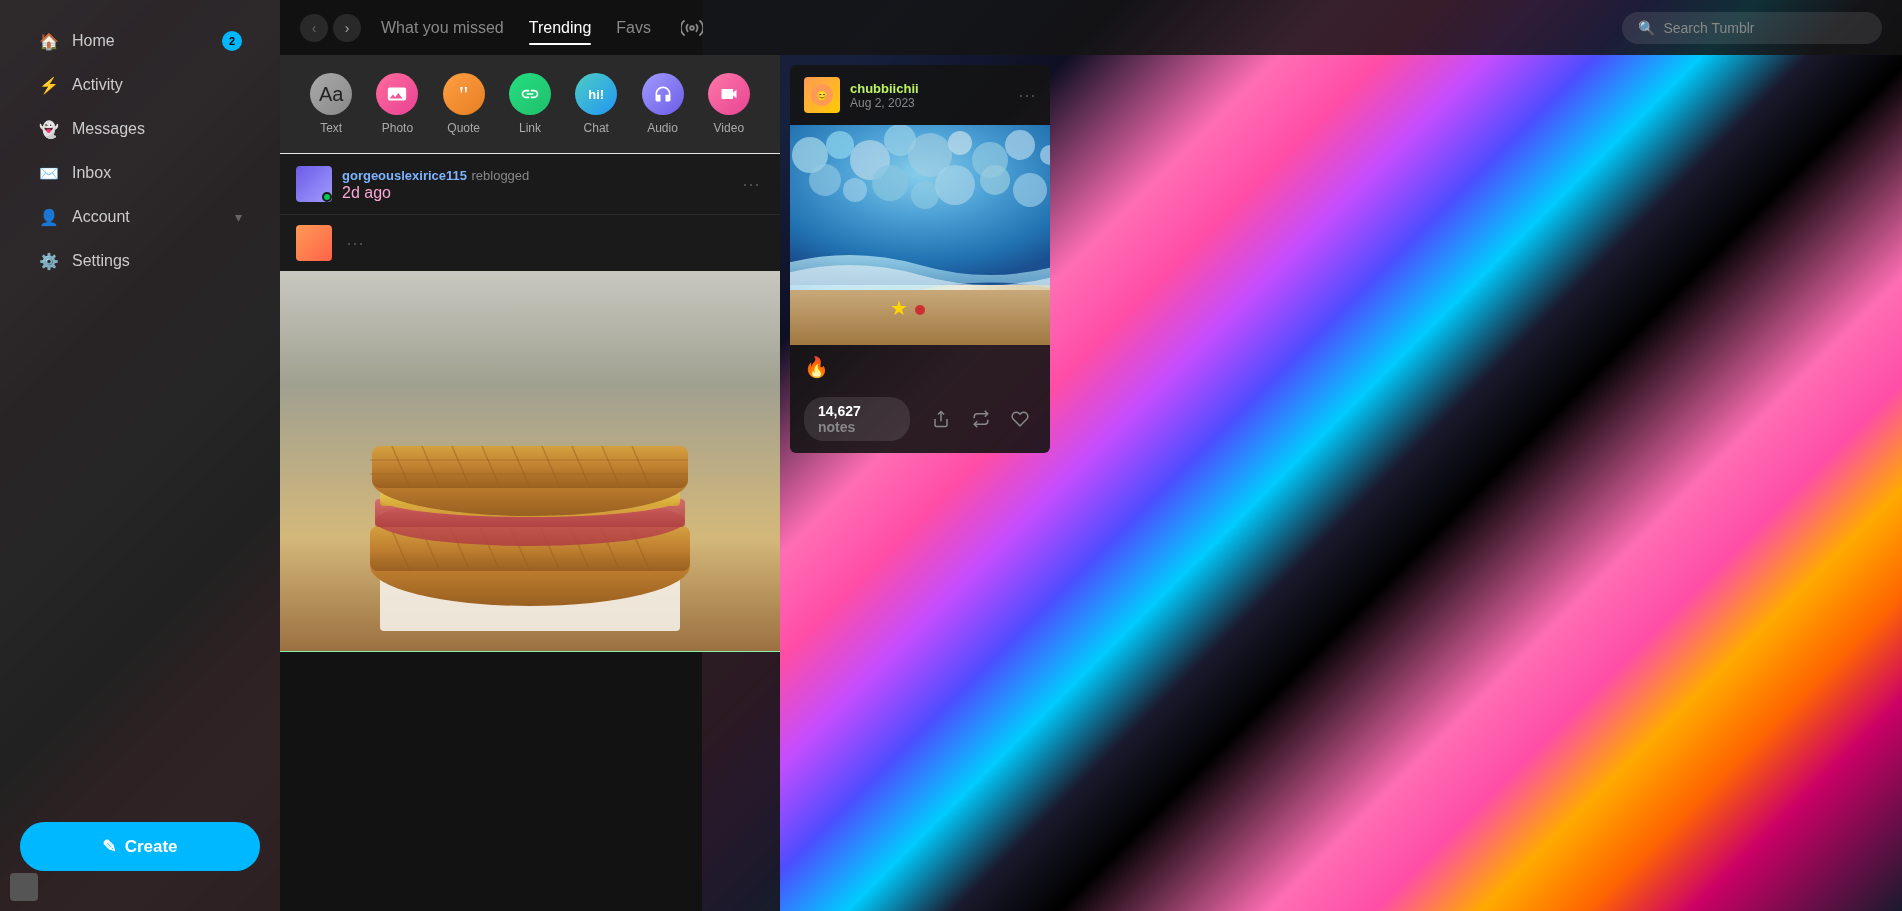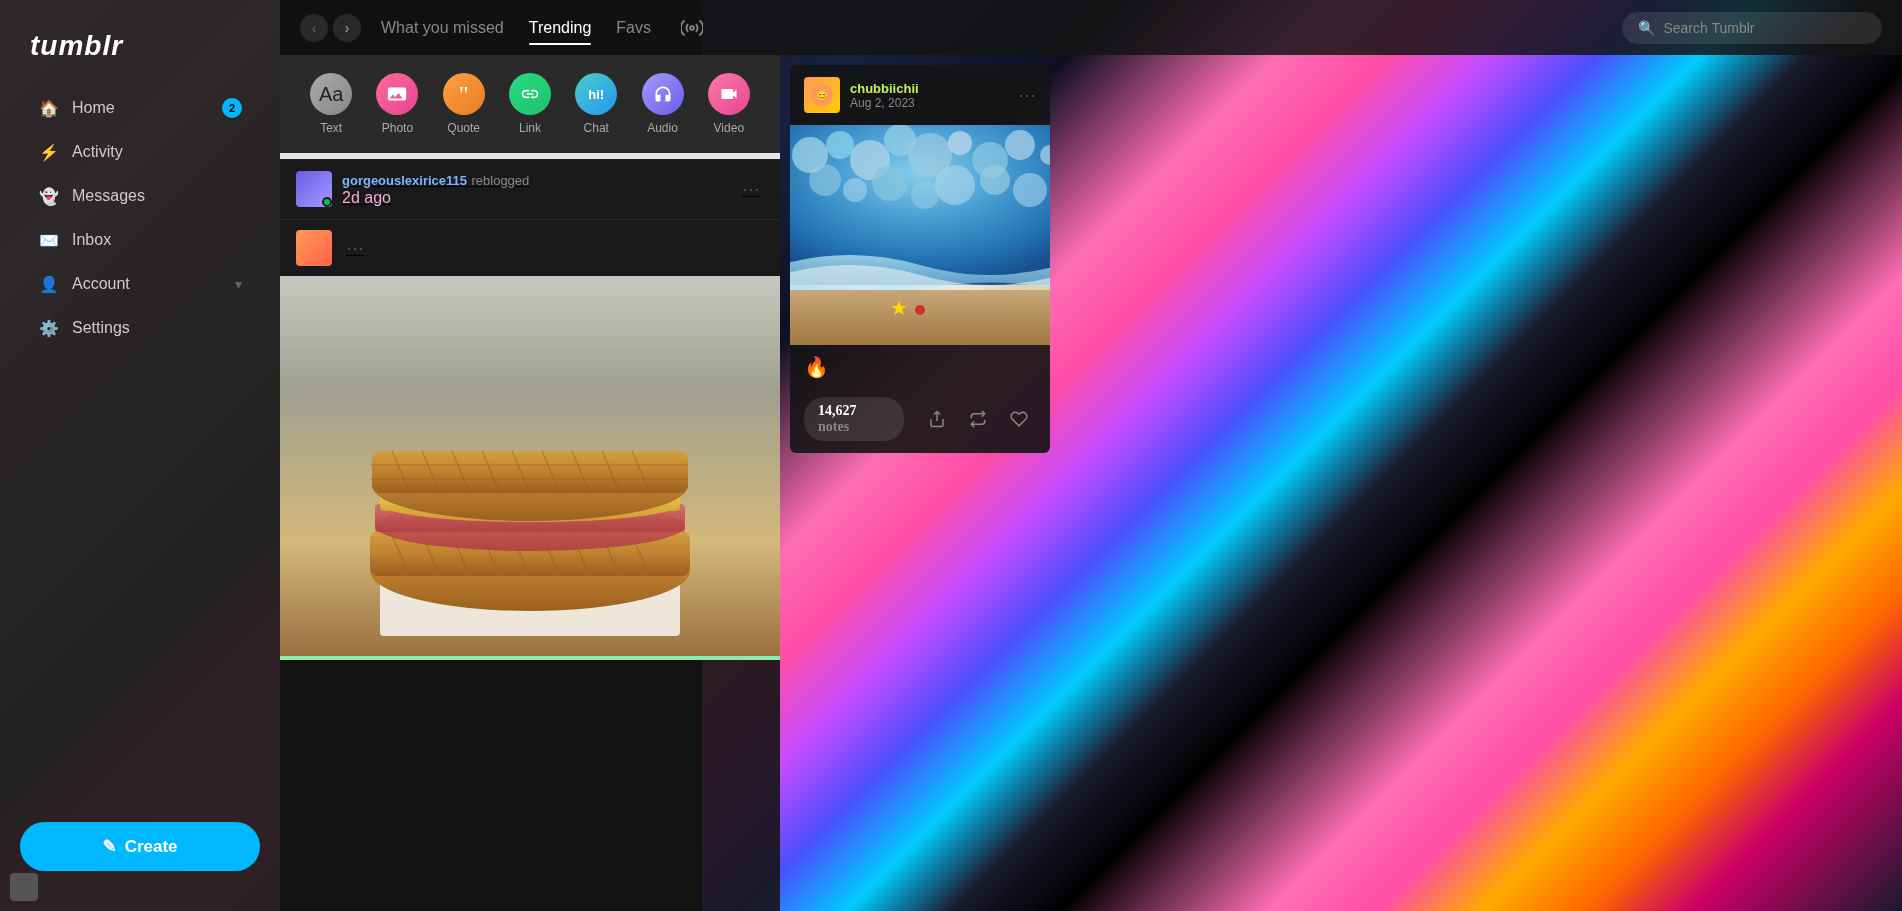--- a/index.html
+++ b/index.html
@@ -246,21 +246,21 @@
     .center-feed::-webkit-scrollbar { width: 4px; }
     .center-feed::-webkit-scrollbar-thumb { background: #444; border-radius: 2px; }
 
     
     .post-composer {
       background: #2a2a2a;
       padding: 18px;
       display: flex;
       flex-direction: column;
       gap: 14px;
-      border-bottom: 6px solid #e5e5e5;
+      border-bottom: 1px solid #e5e5e5;
     }
     .composer-tools {
       display: flex;
       gap: 0;
       justify-content: space-between;
     }
     .composer-tool {
       display: flex;
       flex-direction: column;
       align-items: center;
@@ -286,23 +286,22 @@
     .tool-audio { background: linear-gradient(135deg, #a29bfe, #6c5ce7); }
     .tool-video { background: linear-gradient(135deg, #fd79a8, #e84393); }
     .composer-tool-label {
       font-size: 12px;
       color: #aaa;
     }
 
     
     .post-card {
       background: #1a1a1a;
-      border-bottom: 4px solid #86efac;
+      border-bottom: 1px solid #86efac;
       overflow: hidden;
-      text-decoration: underline;
     }
     .post-header {
       display: flex;
       align-items: center;
       padding: 12px 16px;
       gap: 10px;
     }
     .post-avatar {
       width: 36px;
       height: 36px;
@@ -490,21 +489,20 @@
       align-items: center;
       gap: 8px;
     }
     .notes-badge {
       background: rgba(255,255,255,0.1);
       border-radius: 20px;
       padding: 6px 14px;
       color: #fff;
       font-size: 14px;
       font-weight: 600;
-      font-family: Liberation Serif, serif;
     }
     .notes-count { color: #fff; }
     .notes-label { color: #888; }
     .action-btn {
       width: 34px;
       height: 34px;
       display: flex;
       align-items: center;
       justify-content: center;
       color: #888;
@@ -514,21 +512,20 @@
     }
     .spacer { flex: 1; }
   </style>
 </head>
 <body>
 
 <div class="bg-left"></div>
 <div class="bg-right"></div>
 
 <div class="sidebar">
-  <div class="sidebar-logo">tumblr</div>
 
   <nav class="sidebar-nav">
 
     <div class="nav-item">
       <span class="nav-icon">🏠</span>
       <span>Home</span>
       <span class="nav-badge">2</span>
     </div>
 
 

